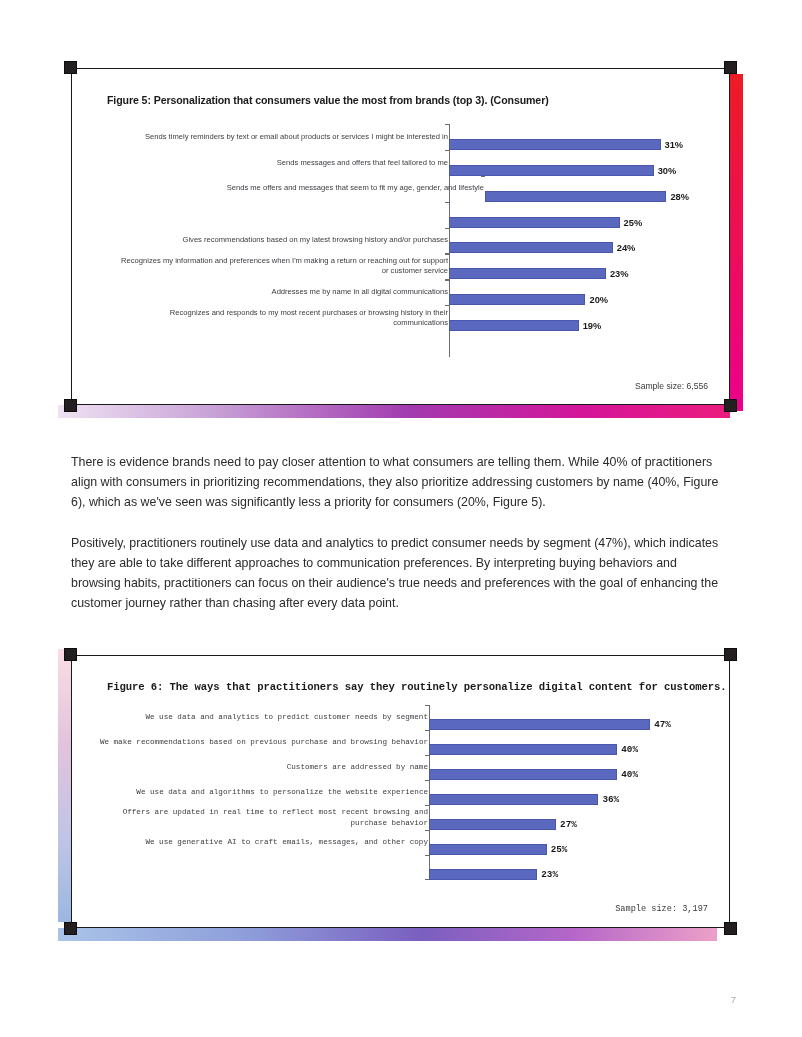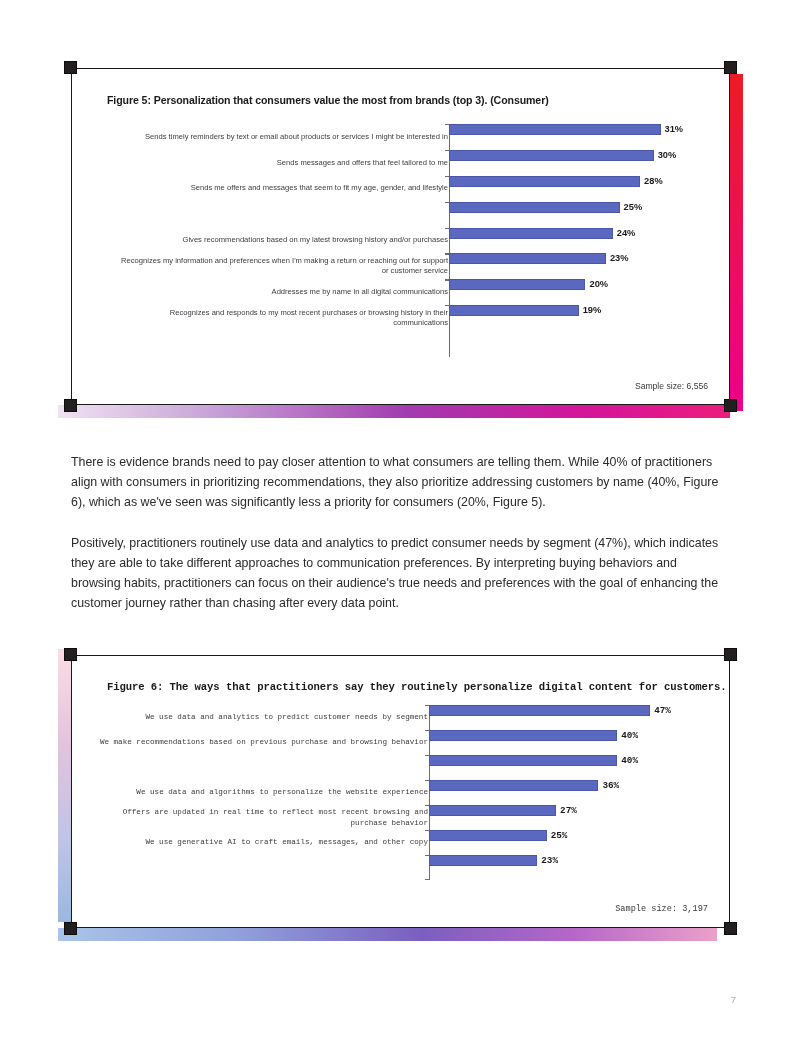--- a/index.html
+++ b/index.html
@@ -66,21 +66,21 @@
   .row{ position:relative; display:flex; align-items:center; }
   .row-label{
     position:absolute; right:100%; padding-right:1px;
     text-align:right; font-size:7.6px; line-height:1.38;
     color:#3c3c42; width:330px;
   }
   .tick{
     position:absolute; left:-4.5px; width:4.5px; height:1.2px;
     background:#6b6b78;
   }
-  .bar-wrap{ position:relative; height:100%; width:100%; display:flex; align-items:flex-start; }
+  .bar-wrap{ position:relative; height:100%; width:100%; display:flex; align-items:flex-end; }
   .bar{
     height:11px;
     background:#5b68c0;
     border:0.6px solid #4a56a8;
   }
   .bar-val{
     font-size:9.3px; font-weight:bold; color:#1a1a1a;
     margin-left:4px; white-space:nowrap;
   }
 
@@ -124,21 +124,21 @@
           </div>
         </div>
         <div class="row" style="height: 25.9px;">
           <div class="tick" style="top: 0px;"></div>
           <div class="row-label">Sends messages and offers that feel tailored to me</div>
           <div class="bar-wrap">
             <div class="bar" style="width: 204.706px; background: rgb(91, 104, 192); border-color: rgb(74, 86, 168);"></div>
             <span class="bar-val">30%</span>
           </div>
         </div>
-        <div class="row" style="height: 25.9px;">
+        <div class="row" style="height: 25.9px; margin-left: 36px;">
           <div class="tick" style="top: 0px;"></div>
           <div class="row-label">Sends me offers and messages that seem to fit my age, gender, and lifestyle</div>
           <div class="bar-wrap">
             <div class="bar" style="width: 191.059px; background: rgb(91, 104, 192); border-color: rgb(74, 86, 168);"></div>
             <span class="bar-val">28%</span>
           </div>
         </div>
         <div class="row" style="height: 25.9px;">
           <div class="tick" style="top: 0px;"></div>
           <div class="bar-wrap">
@@ -213,20 +213,21 @@
         <div class="row" style="height: 25px;">
           <div class="tick" style="top: 0px;"></div>
           <div class="row-label">We make recommendations based on previous purchase and browsing behavior</div>
           <div class="bar-wrap">
             <div class="bar" style="width: 188.235px; background: rgb(91, 104, 192); border-color: rgb(74, 86, 168);"></div>
             <span class="bar-val">40%</span>
           </div>
         </div>
         <div class="row" style="height: 25px;">
           <div class="tick" style="top: 0px;"></div>
+          <div class="row-label">Customers are addressed by name</div>
           <div class="bar-wrap">
             <div class="bar" style="width: 188.235px; background: rgb(91, 104, 192); border-color: rgb(74, 86, 168);"></div>
             <span class="bar-val">40%</span>
           </div>
         </div>
         <div class="row" style="height: 25px;">
           <div class="tick" style="top: 0px;"></div>
           <div class="row-label">We use data and algorithms to personalize the website experience</div>
           <div class="bar-wrap">
             <div class="bar" style="width: 169.412px; background: rgb(91, 104, 192); border-color: rgb(74, 86, 168);"></div>

